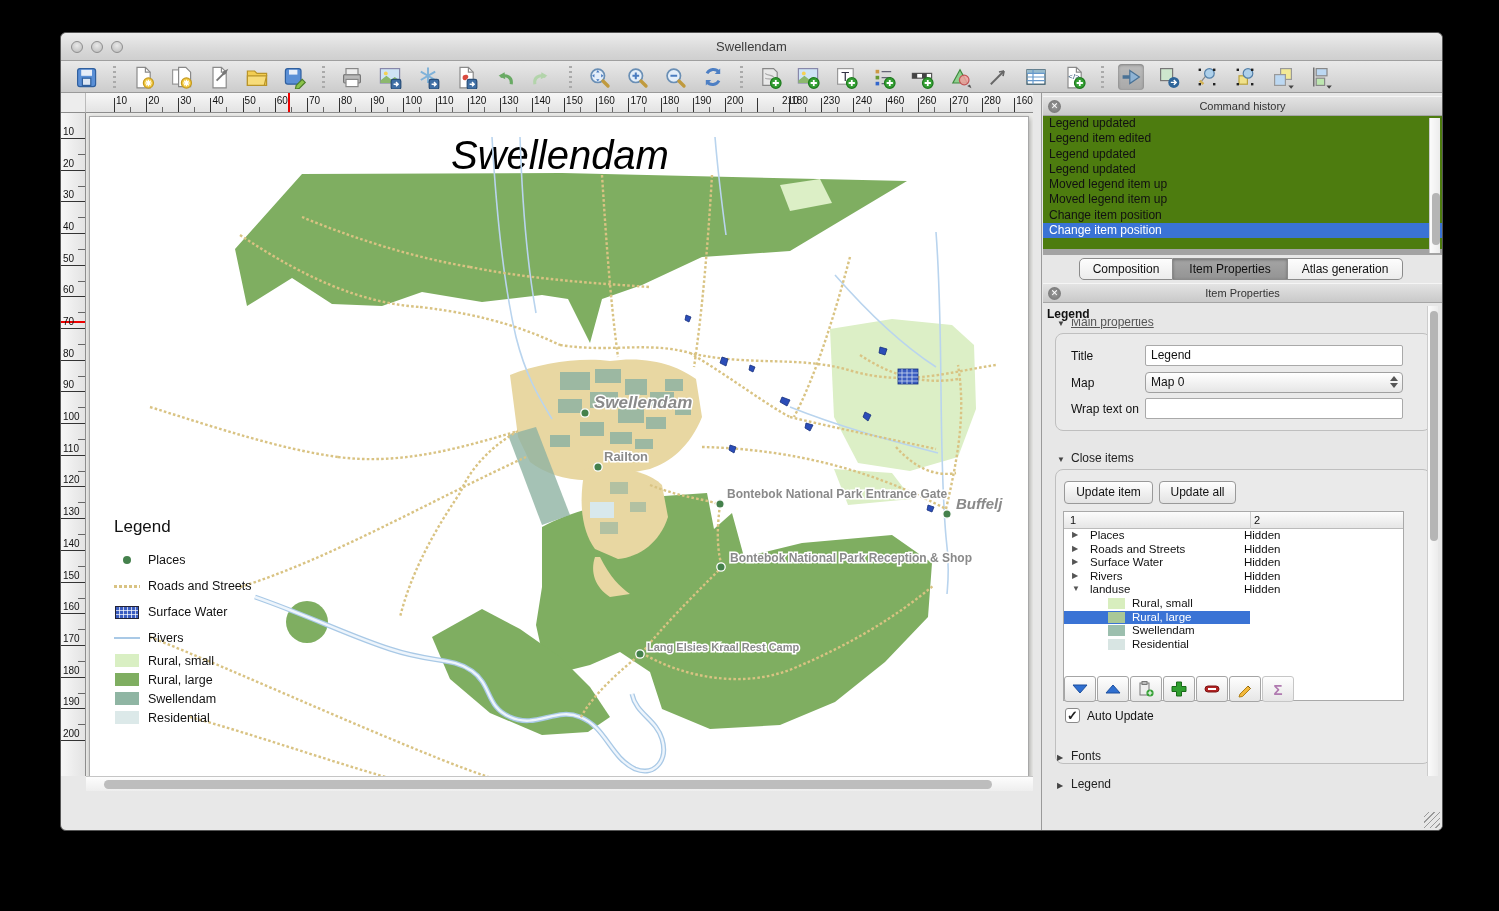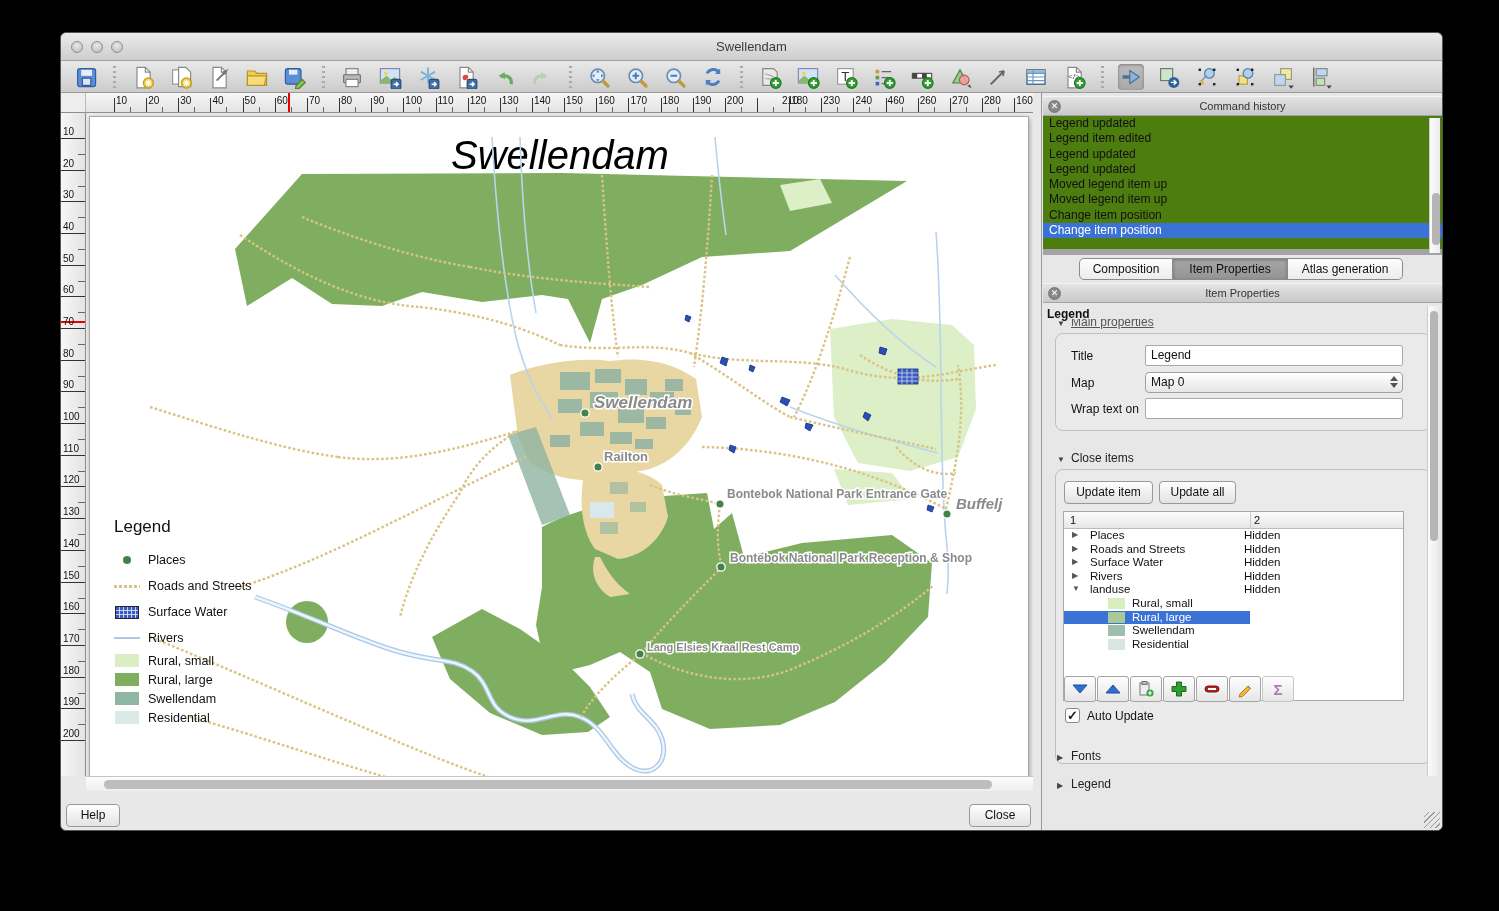--- a/index.html
+++ b/index.html
@@ -803,20 +803,16 @@
     <span class="tri">▶</span><span>Fonts</span>
   </div>
   <div class="sect" style="left:996px;top:744px;">
     <span class="tri">▶</span><span>Legend</span>
   </div>
 
   <div class="vsb" style="left:1366px;top:273px;height:470px;">
     <div class="thumb" style="top:5px;height:230px;"></div>
   </div>
 
-  <div class="bottombar">
-    <div class="pushbtn" style="left:5px;top:13px;width:54px;">Help</div>
-    <div class="pushbtn" style="left:908px;top:13px;width:62px;">Close</div>
-  </div>
 
   <div class="grip"></div>
  </div>
 </div>
 
 </body></html>

